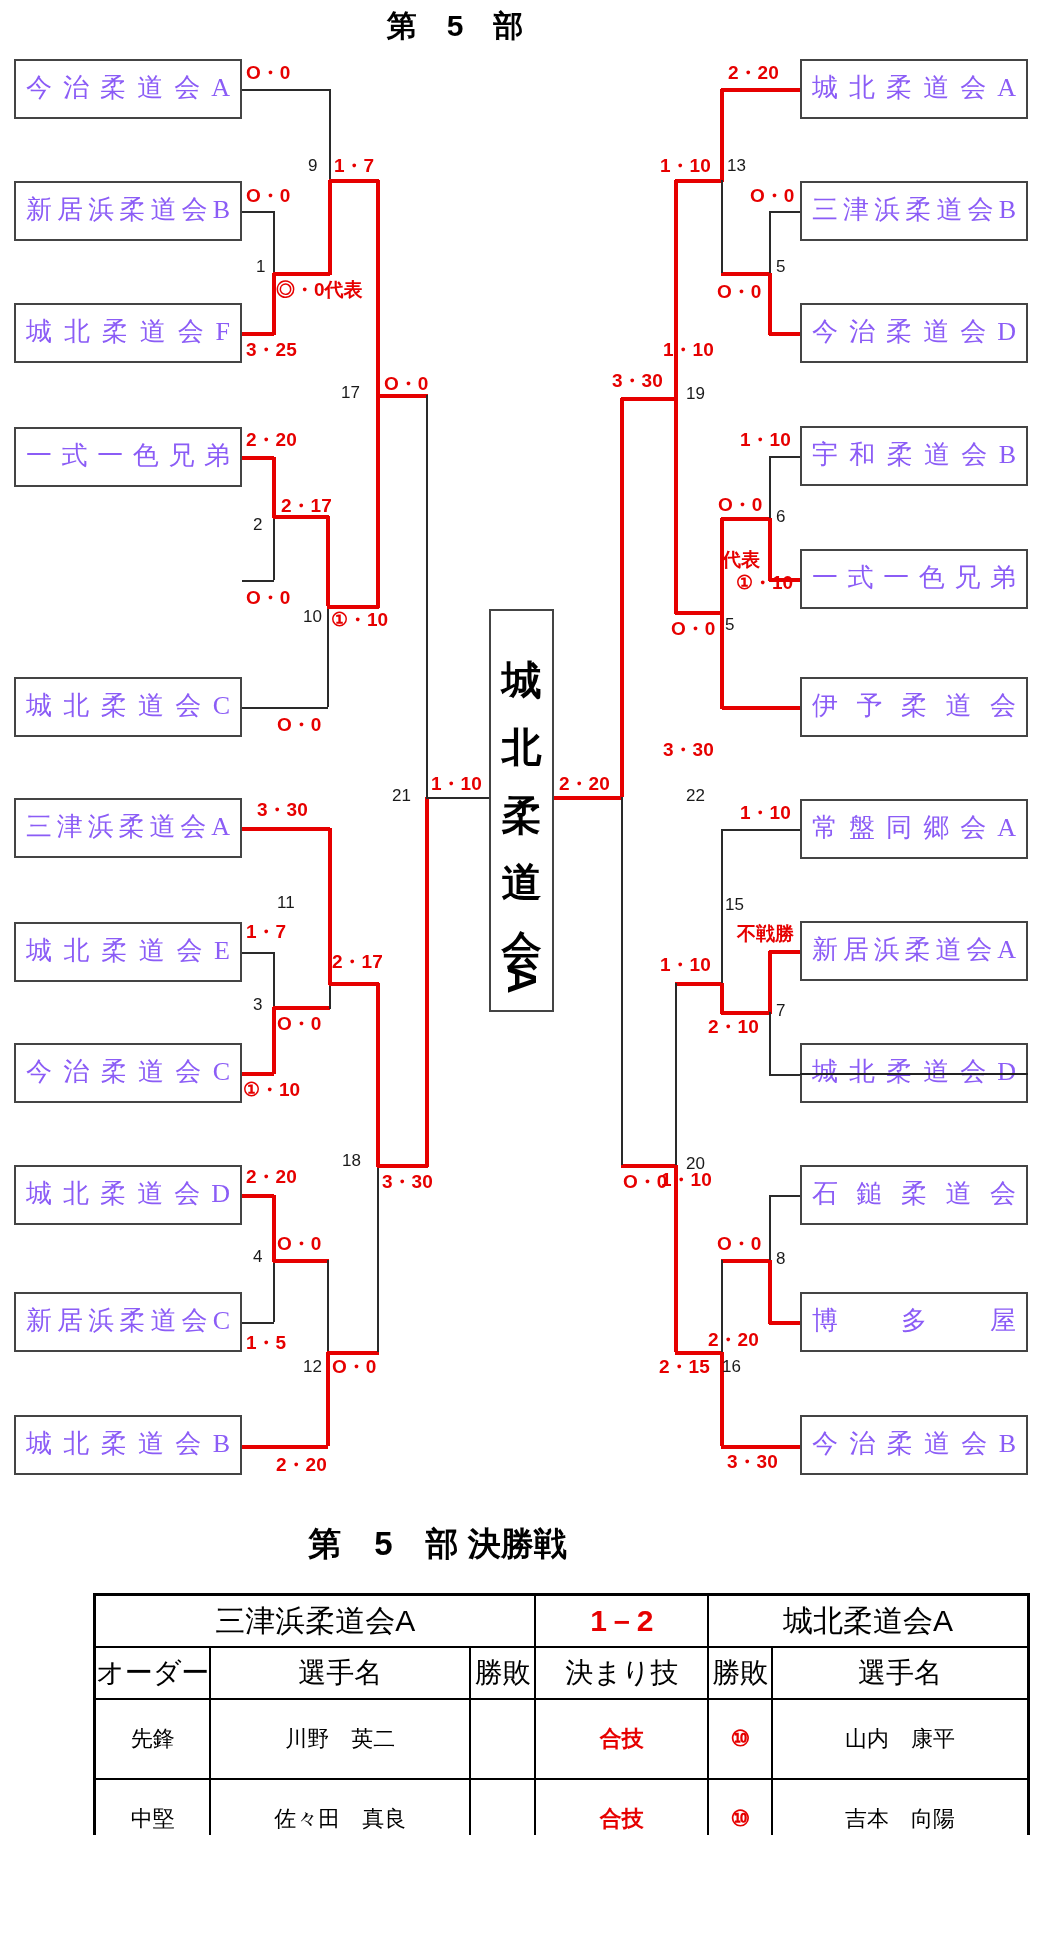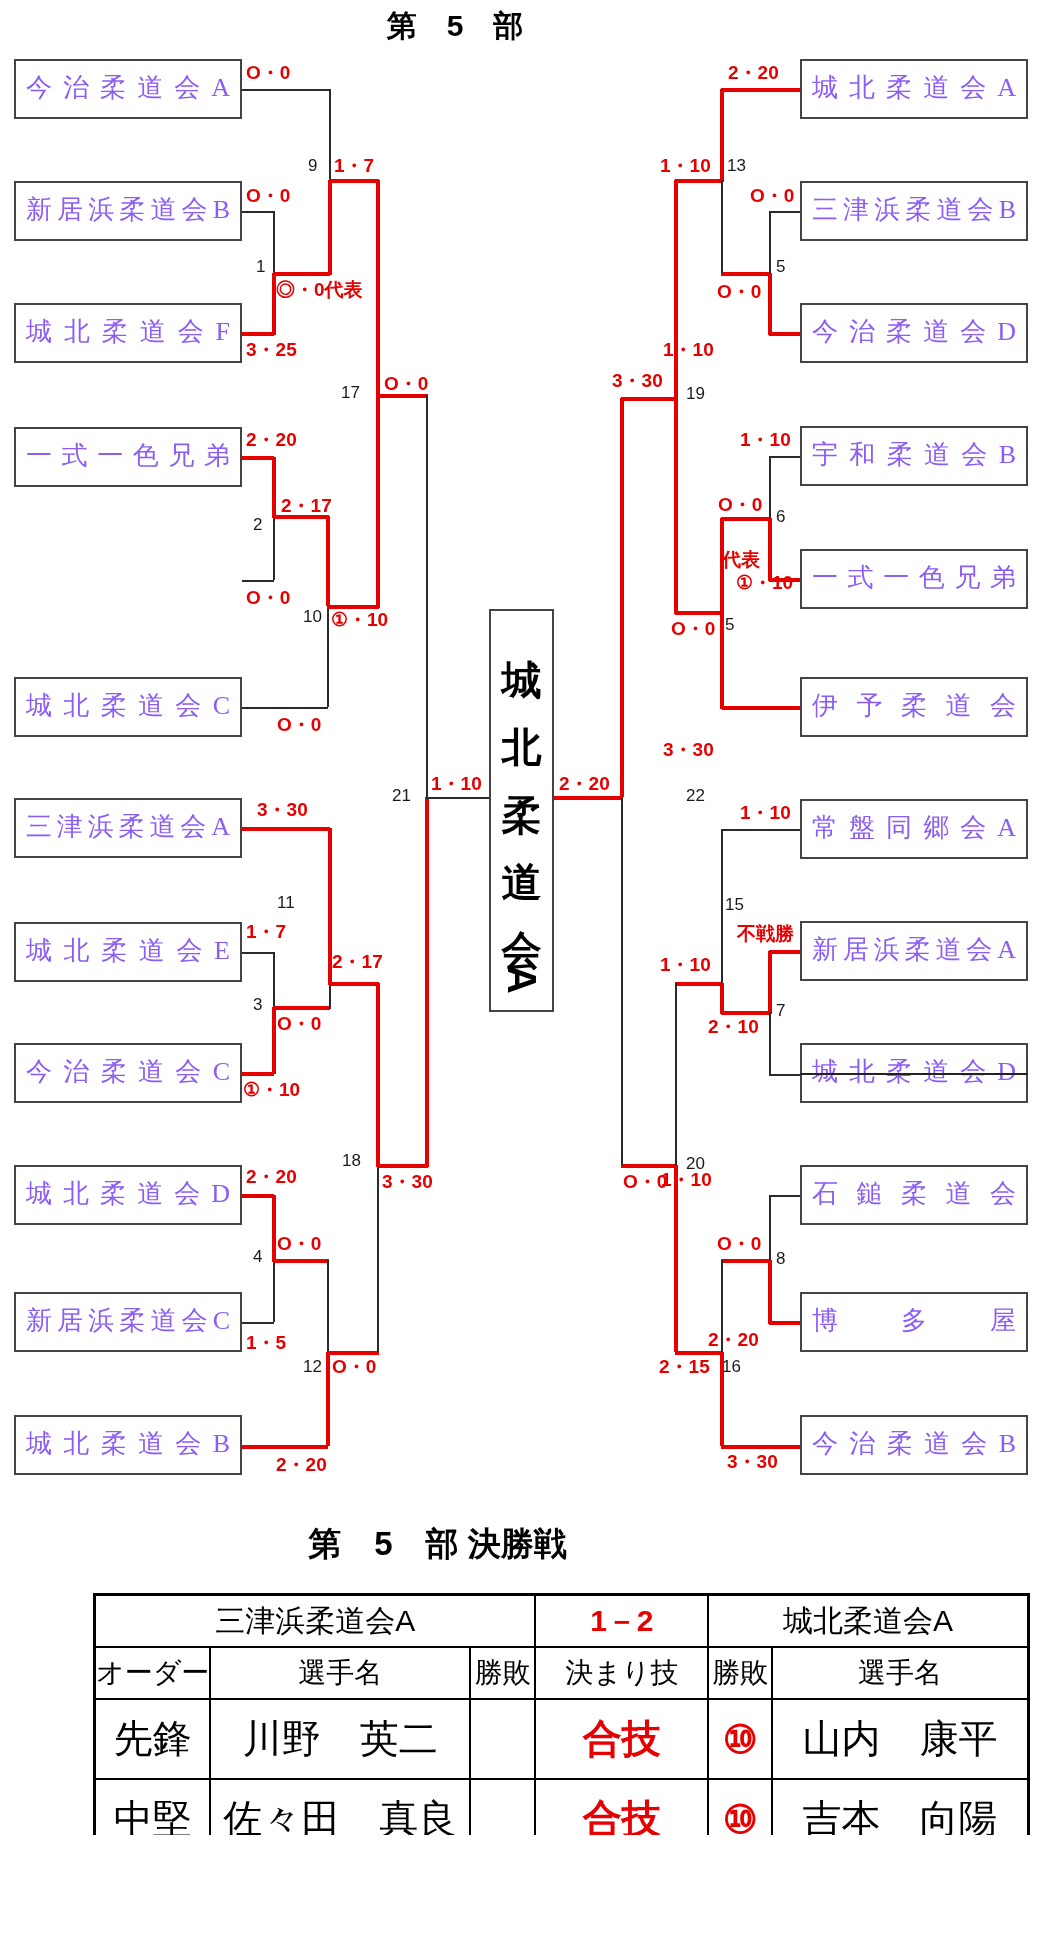--- a/index.html
+++ b/index.html
@@ -25,21 +25,21 @@
          font-size:40px;font-weight:bold;color:#000;text-align:justify;text-align-last:justify;
          padding:16px 0;line-height:61px;}
   
   #strike{position:absolute;left:800px;top:1073px;width:228px;height:2px;background:#222;}
   
   #ftable{position:absolute;left:93px;top:1593px;border-collapse:collapse;table-layout:fixed;}
   #ftable td{border:2px solid #000;text-align:center;vertical-align:middle;padding:0;
              color:#000;overflow:hidden;white-space:nowrap;}
   #ftable tr.hrow1 td{height:50px;font-size:30px;}
   #ftable tr.hrow2 td{height:50px;font-size:28px;}
-  #ftable tr.drow td{height:78px;font-size:39px;}
+  #ftable tr.drow td{height:78px;font-size:22px;}
   #ftable .red{color:#e60000;font-weight:bold;}
   #ftable .small{font-size:13px;} #ftable .mid{font-size:18px;}
   #ftable .ord{font-size:21px;}
   #ftable .outer-t{border-top:3px solid #000;} #ftable .outer-b{border-bottom:3px solid #000;}
   #ftable .outer-l{border-left:3px solid #000;} #ftable .outer-r{border-right:3px solid #000;}
 </style>
 </head>
 <body>
 
 <div id="canvas">

